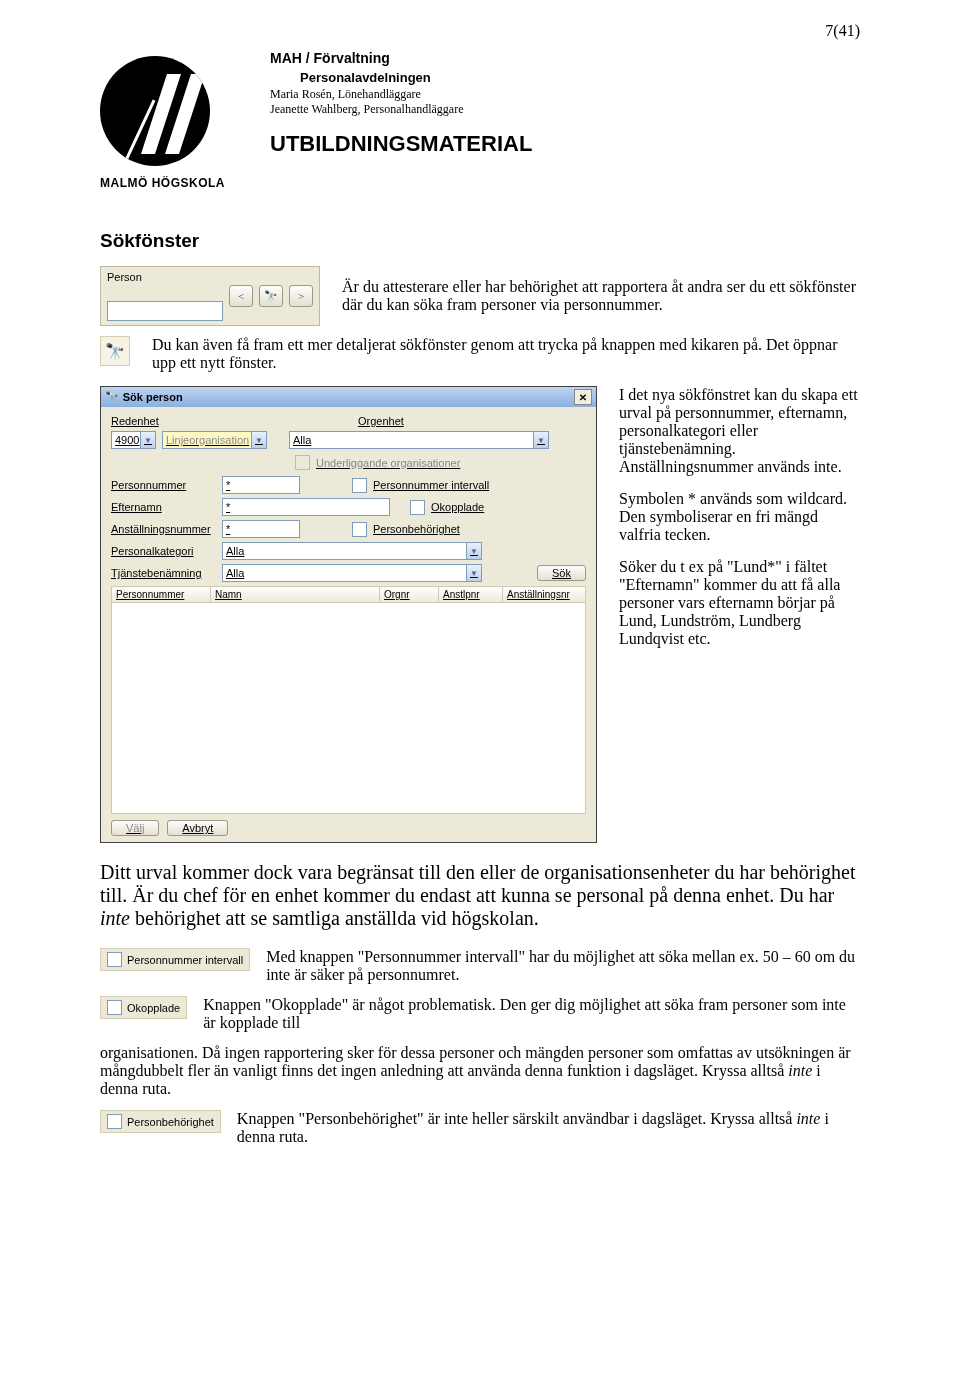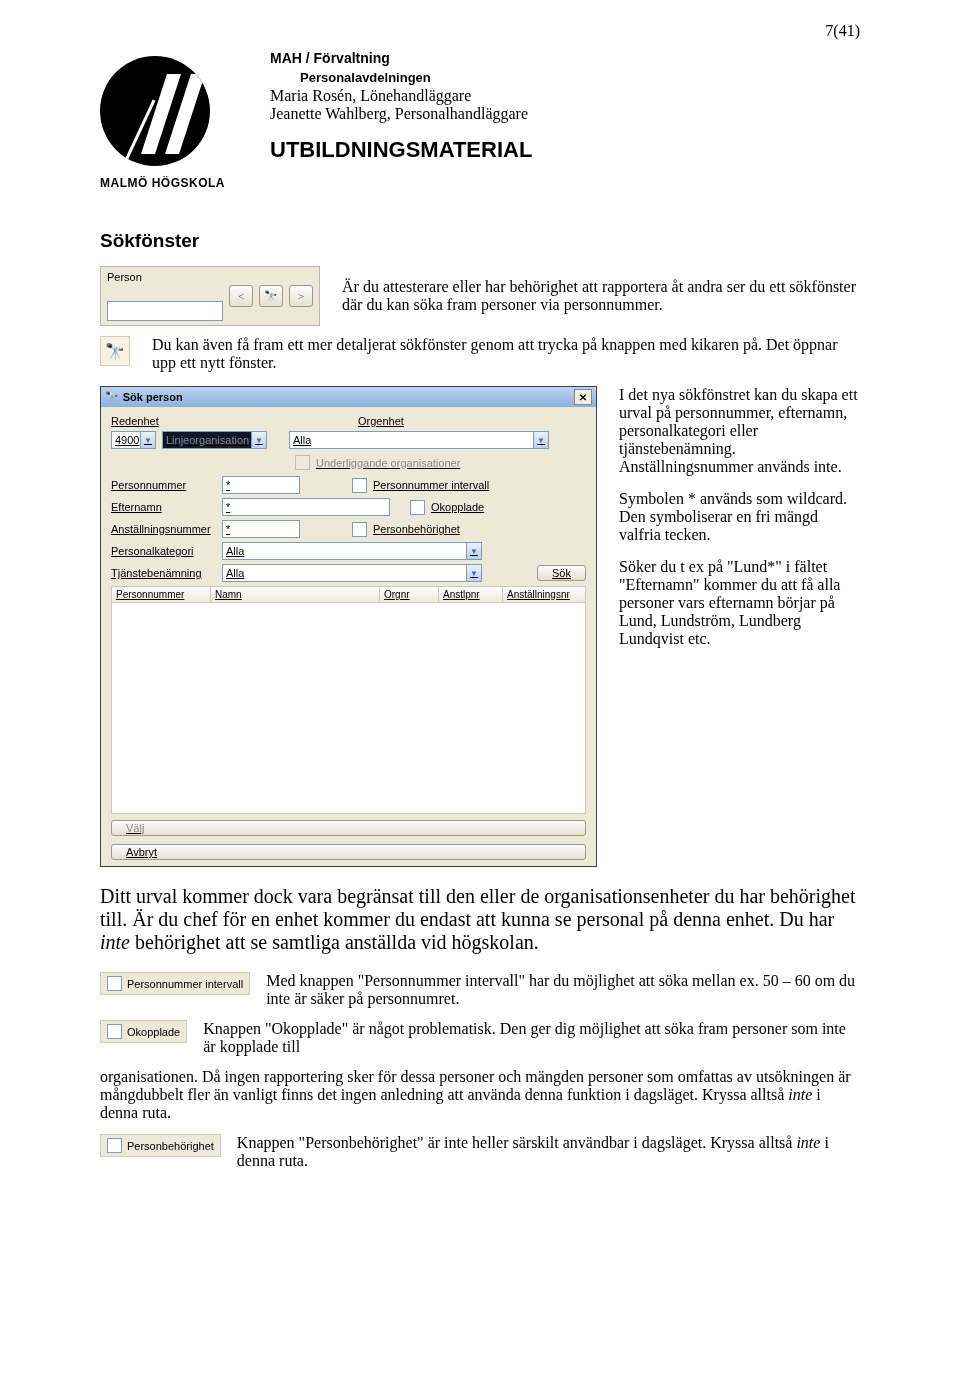--- a/index.html
+++ b/index.html
@@ -31,21 +31,21 @@
     left: 54px; top: 18px; transform: skewX(-18deg);
   }
   .logo-bar2 {
     position: absolute; width: 14px; height: 80px; background: #fff;
     left: 78px; top: 18px; transform: skewX(-18deg);
   }
   .logo-text { font-family: Arial, sans-serif; font-size: 12px; font-weight: bold; letter-spacing: 0.5px; margin-top: 10px; }
   .head-col { flex: 1; }
   .head-bold { font-family: Arial, sans-serif; font-weight: bold; font-size: 14px; margin: 0 0 2px 0; }
   .head-small { font-family: Arial, sans-serif; font-weight: bold; font-size: 13px; margin: 4px 0 2px 30px; }
-  .head-roman { font-size: 16px; margin: 0 0; }
+  .head-roman { font-size: 12px; margin: 0 0; }
   .material { font-family: Arial, sans-serif; font-weight: bold; font-size: 22px; margin: 14px 0 0 0; }
   .date-row { font-size: 16px; margin-top: 2px; }
   .date-row span:last-child { margin-left: 110px; }
 
   h2.section { font-family: Arial, sans-serif; font-weight: bold; font-size: 19px; margin: 40px 0 14px 0; }
 
   .row-person {
     display: flex; align-items: center; gap: 22px; margin-bottom: 10px;
   }
   .thumb-person {
@@ -97,34 +97,34 @@
   .dd {
     height: 16px; background: #fff; border: 1px solid #7f9db9; flex-shrink: 0;
     display: inline-flex; align-items: center; justify-content: space-between;
     padding: 0 0 0 3px;
   }
   .dd .arrow {
     width: 14px; height: 16px; background: linear-gradient(#eaf1fb,#bcd0ea);
     border-left: 1px solid #7f9db9; display: flex; align-items: center; justify-content: center;
     font-size: 8px; color: #4a6a9c;
   }
-  .dd.dis { background: #0f172a; color: #888; }
+  .dd.dis { background: #fef9c3; color: #888; }
   .chk {
     width: 13px; height: 13px; border: 1px solid #7f9db9; background: #fff; flex-shrink: 0;
     display: inline-block;
   }
   .tbl-head {
     display: flex; background: linear-gradient(#fff,#ece9d8); margin-top: 4px;
   }
   .tbl-head div {
     font-size: 10px; padding: 2px 4px; border: 1px solid #cfc9b5; border-left: none;
   }
   .tbl-head div:first-child { border-left: 1px solid #cfc9b5; }
   .tbl-body { background: #fff; border: 1px solid #cfc9b5; border-top: none; height: 210px; }
-  .dlg-btns { display: flex; justify-content: space-between; gap: 8px; margin-top: 6px; flex-direction: column; }
+  .dlg-btns { display: flex; justify-content: flex-start; gap: 8px; margin-top: 6px; }
   .dlg-btn {
     background: linear-gradient(#fdfdfd,#e4e1d0); border: 1px solid #9c9a86; border-radius: 3px;
     padding: 1px 14px; font-size: 11px; color: #888;
   }
   .dlg-btn.active { color: #000; }
 
   .side-text p { margin: 0 0 14px 0; }
 
   .body-p { margin: 18px 0; font-size: 20px; }
 

